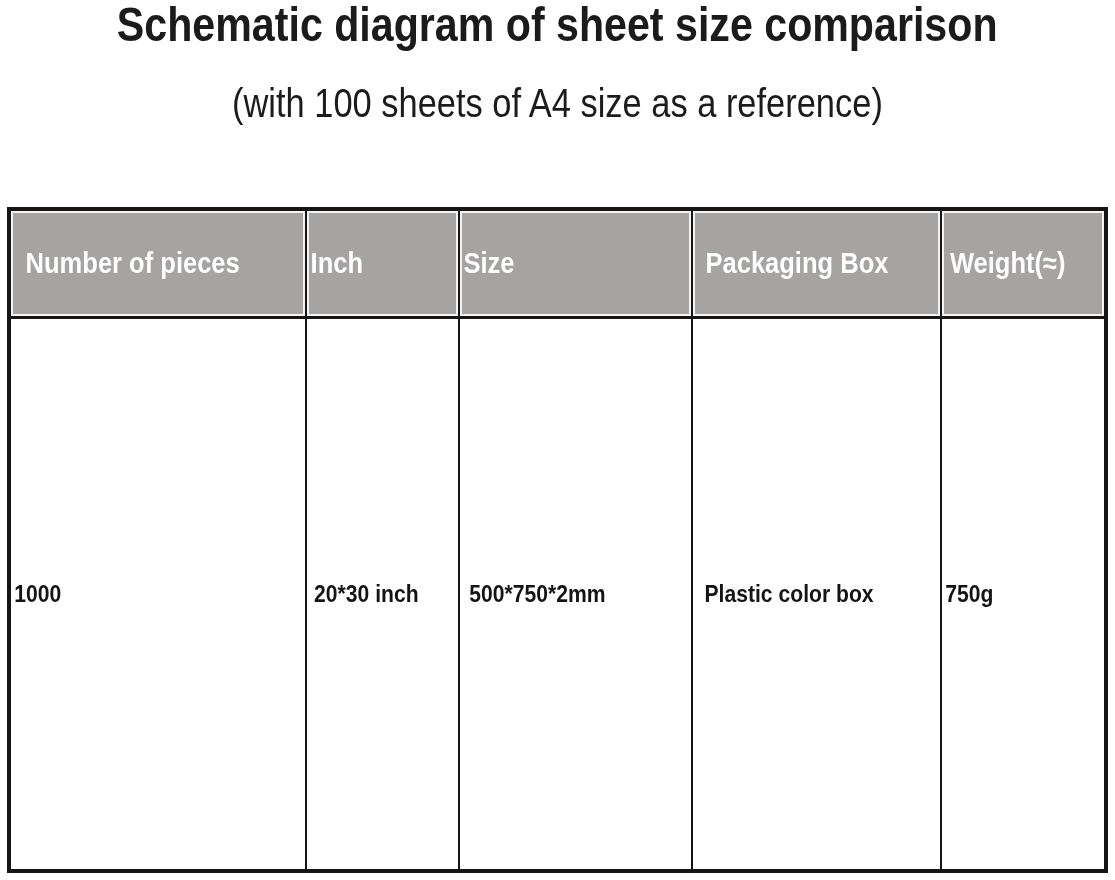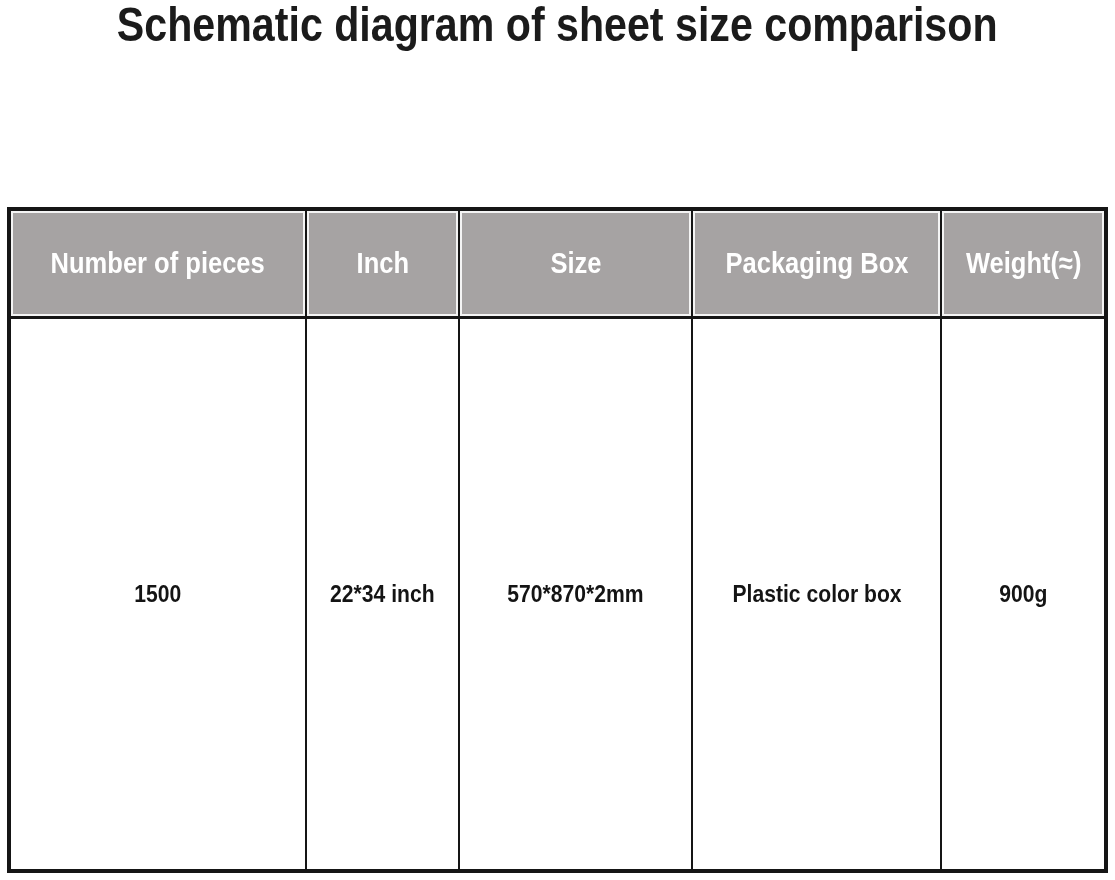--- a/index.html
+++ b/index.html
@@ -39,21 +39,21 @@
   table.sheet-table {
     position: absolute;
     top: 207px; left: 7px;
     width: 1101px;
     height: 666px;
     border-collapse: collapse;
     table-layout: fixed;
   }
   .sheet-table th, .sheet-table td {
     border: 2px solid #151515;
-    text-align: center;
+    text-align: left;
     vertical-align: middle;
     overflow: hidden;
     white-space: nowrap;
   }
   .sheet-table { border: 4px solid #151515; }
   .sheet-table thead tr { height: 108px; }
   .sheet-table tbody tr { height: 79px; }
   .sheet-table th {
     background: #a6a3a3;
     color: #ffffff;
@@ -78,42 +78,45 @@
 </style>
 </head>
 <body>
 
 <div class="page">
 
   <div class="title">
     <span class="cond">Schematic diagram of sheet size comparison</span>
   </div>
 
+  <div class="subtitle">
+    <span class="cond">(with 100 sheets of A4 size as a reference)</span>
+  </div>
 
   <table class="sheet-table">
     <colgroup>
       <col class="c-pieces">
         <col class="c-inch">
         <col class="c-size">
         <col class="c-packaging">
         <col class="c-weight">
     </colgroup>
     <thead>
       <tr>
         <th><span class="cond">Number of pieces</span></th>
         <th><span class="cond">Inch</span></th>
         <th><span class="cond">Size</span></th>
         <th><span class="cond">Packaging Box</span></th>
         <th><span class="cond">Weight(≈)</span></th>
       </tr>
     </thead>
     <tbody>
       <tr>
-        <td><span class="cond">1500</span></td>
-        <td><span class="cond">22*34 inch</span></td>
-        <td><span class="cond">570*870*2mm</span></td>
+        <td><span class="cond">1000</span></td>
+        <td><span class="cond">20*30 inch</span></td>
+        <td><span class="cond">500*750*2mm</span></td>
         <td><span class="cond">Plastic color box</span></td>
-        <td><span class="cond">900g</span></td>
+        <td><span class="cond">750g</span></td>
       </tr>
     </tbody>
   </table>
 
 </div>
 
 </body></html>

